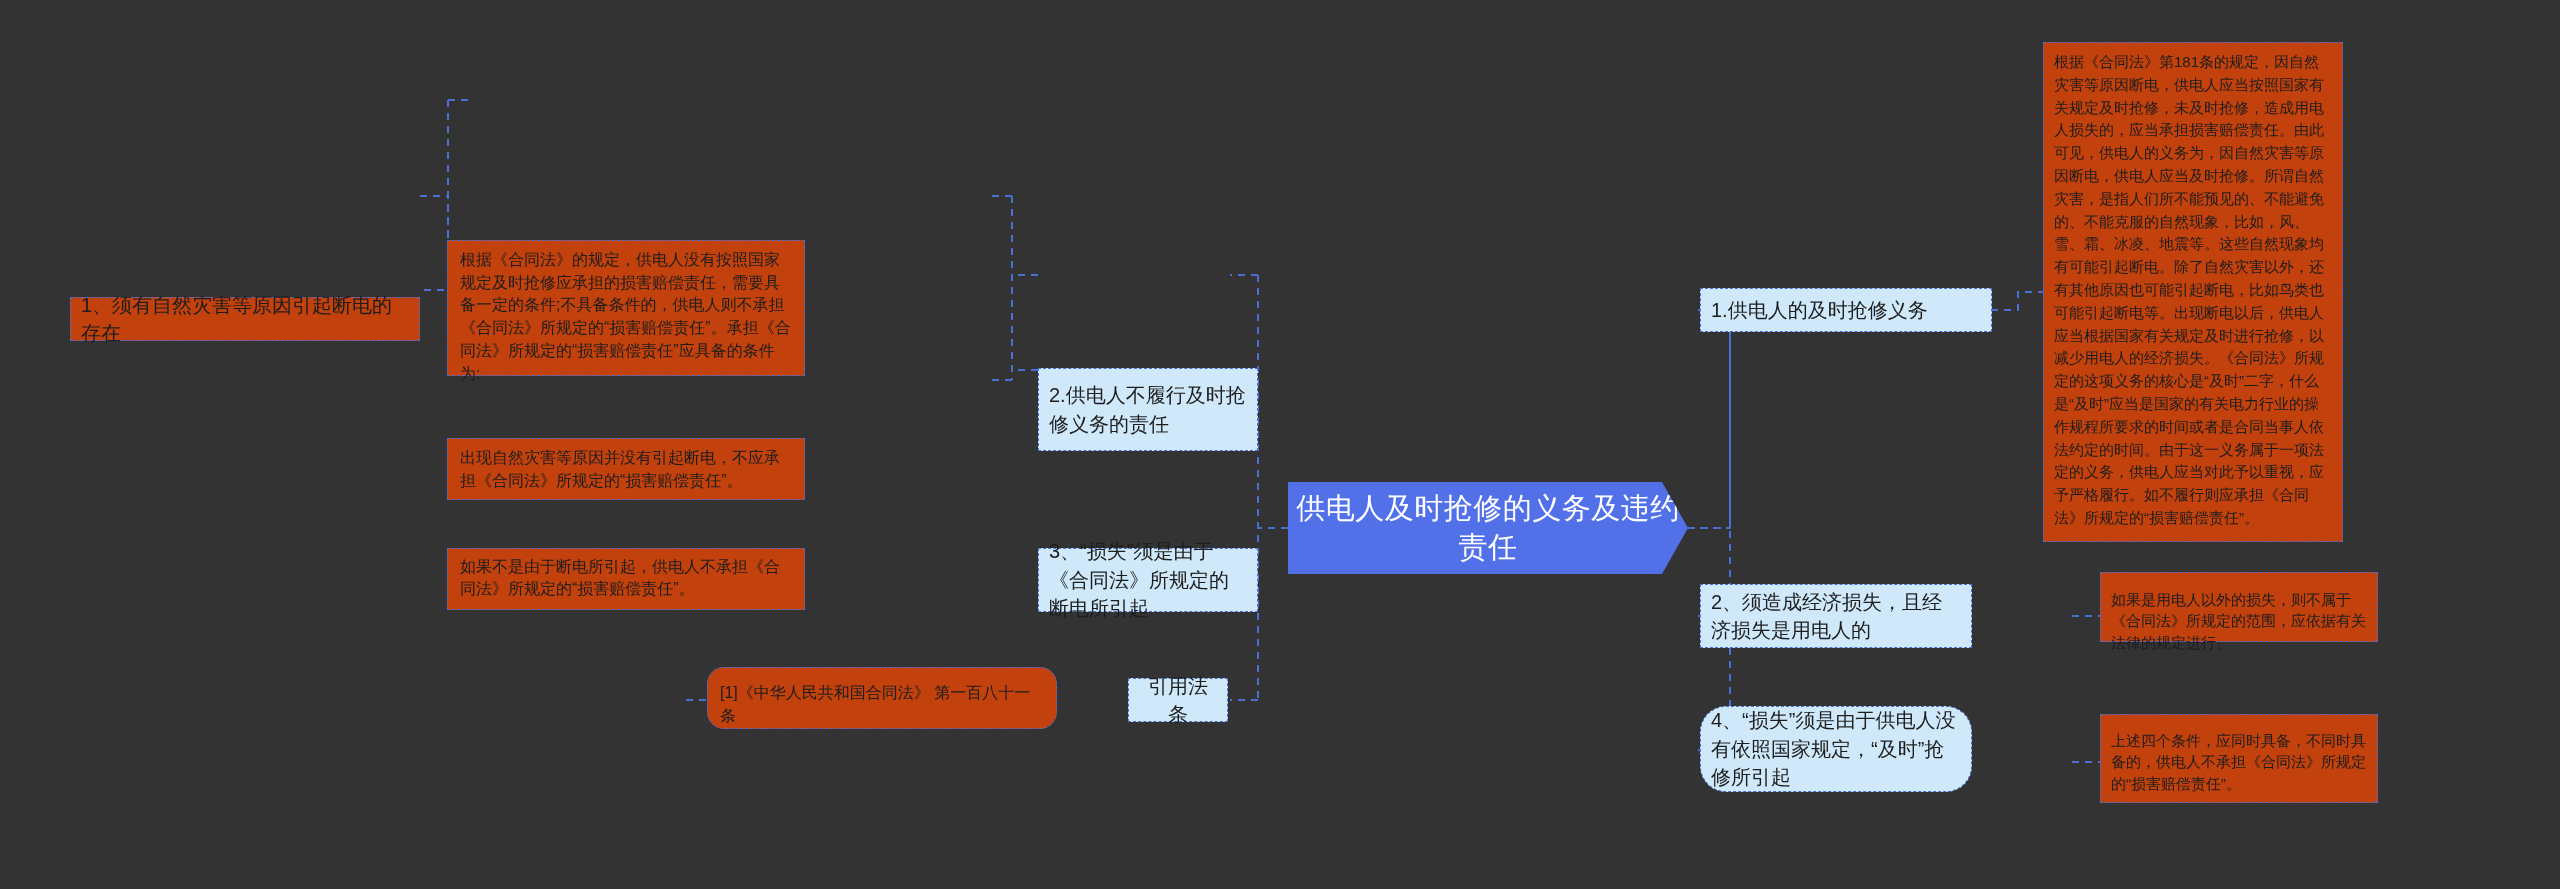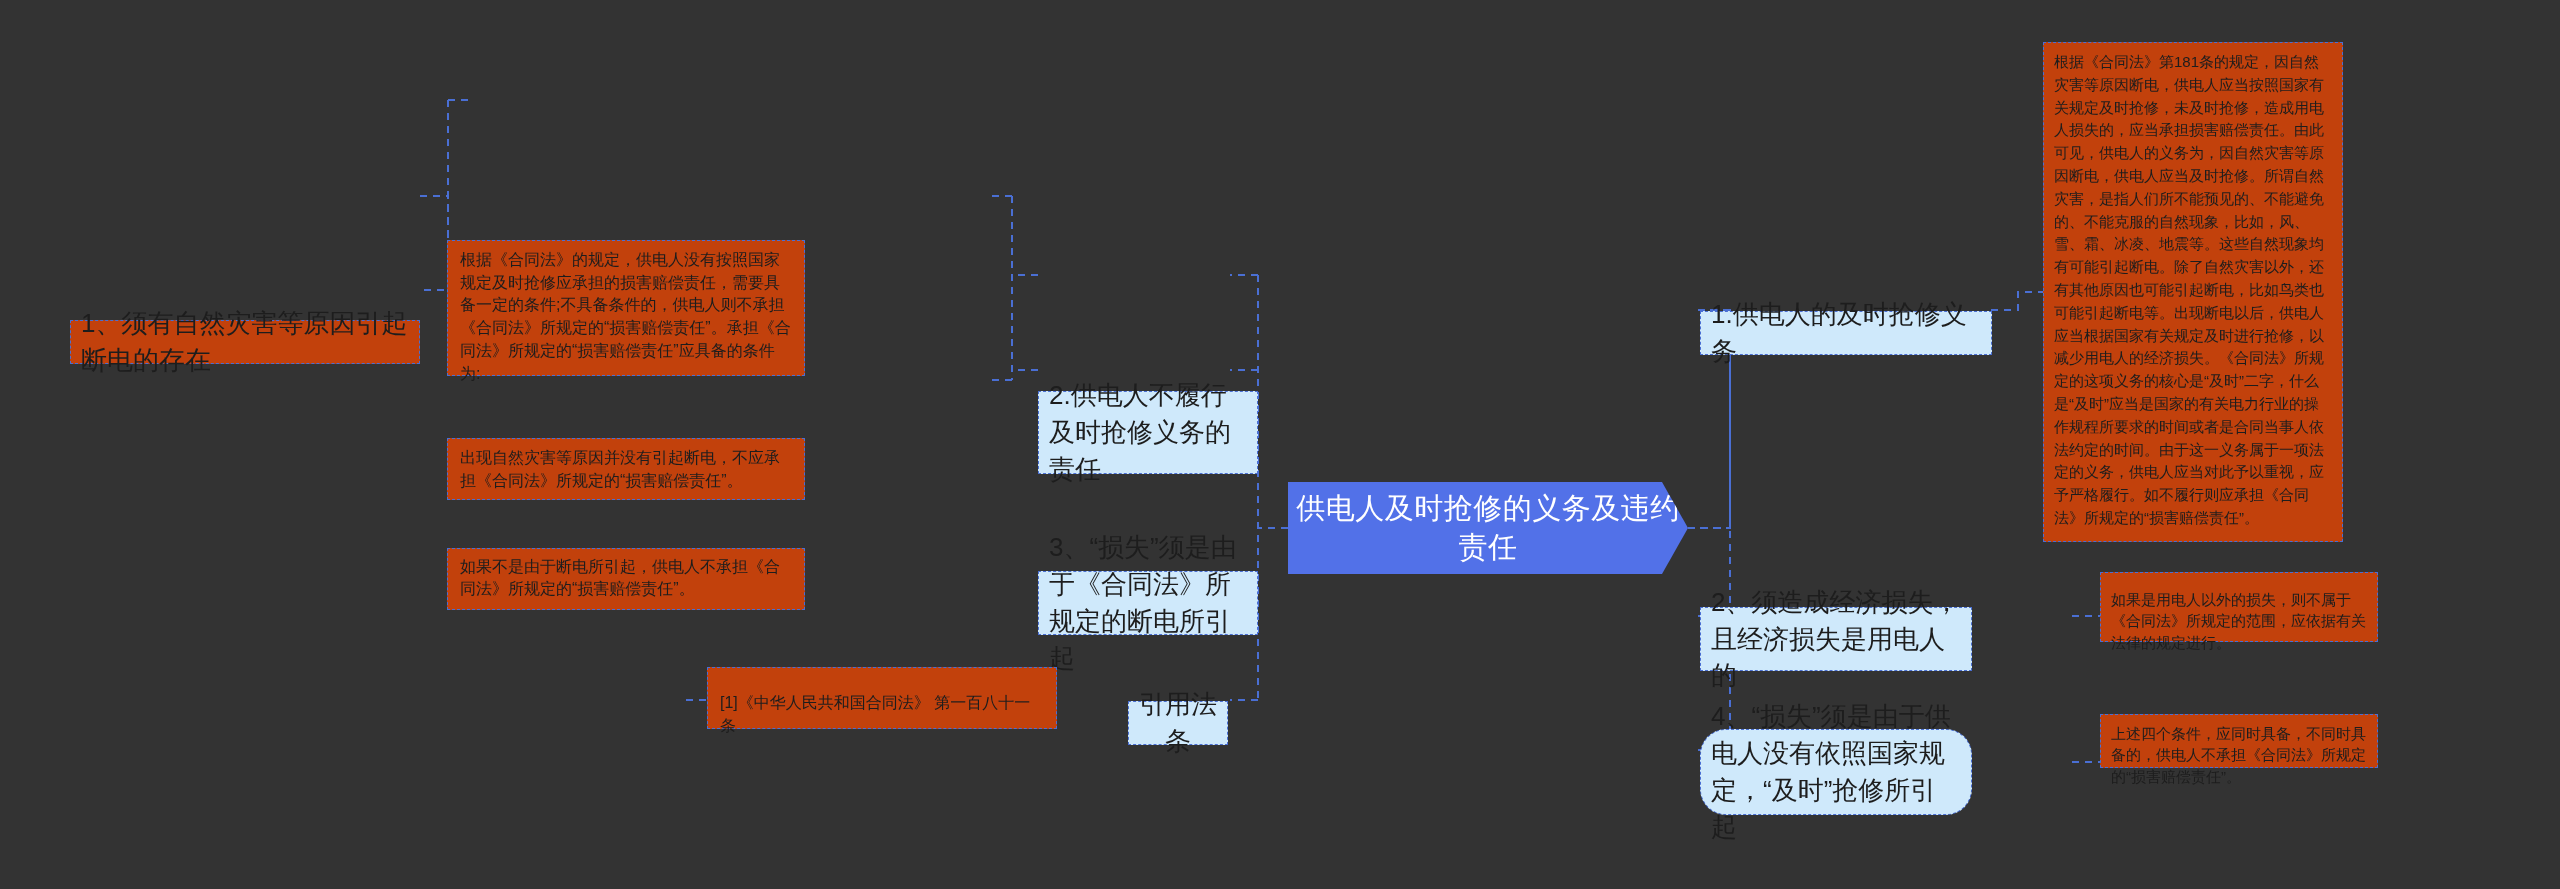--- a/index.html
+++ b/index.html
@@ -63,21 +63,21 @@
   .n-note {
     background: #c2410c;
     color: #1d1d1d;
   }
 
   .txt {
     display: block;
     width: 100%;
   }
 
-  .fs20 { font-size: 26px; margin-top: 23px; }
+  .fs20 { font-size: 20px; }
   .fs16 { font-size: 16px; }
   .fs15 { font-size: 15px; }
 </style>
 </head>
 <body>
 
 <div id="canvas">
 
   <svg id="links" viewBox="0 0 2560 889" xmlns="http://www.w3.org/2000/svg">
     <g fill="none" stroke="#4a6fd4" stroke-width="2" stroke-dasharray="7 6">
@@ -149,21 +149,21 @@
   </div>
 
   <div class="node n-note fs16" style="left:447px; top:548px; width:358px; height:62px; padding:8px 12px; align-items:flex-end;">
     <span class="txt">如果不是由于断电所引起，供电人不承担《合同法》所规定的“损害赔偿责任”。</span>
   </div>
 
   <div class="node n-blue fs20" style="left:1128px; top:678px; width:100px; height:44px; padding:4px 10px; justify-content:center;">
     <span class="txt" style="text-align:center;">引用法条</span>
   </div>
 
-  <div class="node n-note fs16" style="left:707px; top:667px; width:350px; height:62px; padding:24px 12px; align-items:flex-start;">
+  <div class="node n-note fs16" style="left:707px; top:667px; width:350px; height:62px; padding:14px 12px; align-items:flex-start;border-radius:17px;">
     <span class="txt">[1]《中华人民共和国合同法》 第一百八十一条</span>
   </div>
 
   <div class="node n-blue fs20" style="left:1700px; top:288px; width:292px; height:44px; padding:4px 10px;">
     <span class="txt">1.供电人的及时抢修义务</span>
   </div>
 
   <div class="node n-note fs15" style="left:2043px; top:42px; width:300px; height:500px; padding:8px 10px; align-items:flex-start; line-height:1.52;">
     <span class="txt">根据《合同法》第181条的规定，因自然灾害等原因断电，供电人应当按照国家有关规定及时抢修，未及时抢修，造成用电人损失的，应当承担损害赔偿责任。由此可见，供电人的义务为，因自然灾害等原因断电，供电人应当及时抢修。所谓自然灾害，是指人们所不能预见的、不能避免的、不能克服的自然现象，比如，风、雪、霜、冰凌、地震等。这些自然现象均有可能引起断电。除了自然灾害以外，还有其他原因也可能引起断电，比如鸟类也可能引起断电等。出现断电以后，供电人应当根据国家有关规定及时进行抢修，以减少用电人的经济损失。《合同法》所规定的这项义务的核心是“及时”二字，什么是“及时”应当是国家的有关电力行业的操作规程所要求的时间或者是合同当事人依法约定的时间。由于这一义务属于一项法定的义务，供电人应当对此予以重视，应予严格履行。如不履行则应承担《合同法》所规定的“损害赔偿责任”。</span>
   </div>
@@ -173,17 +173,17 @@
   </div>
 
   <div class="node n-note fs15" style="left:2100px; top:572px; width:278px; height:70px; padding:16px 10px; align-items:flex-start;">
     <span class="txt">如果是用电人以外的损失，则不属于《合同法》所规定的范围，应依据有关法律的规定进行。</span>
   </div>
 
   <div class="node n-blue fs20" style="left:1700px; top:706px; width:272px; height:86px; padding:6px 10px;border-radius:26px;">
     <span class="txt">4、“损失”须是由于供电人没有依照国家规定，“及时”抢修所引起</span>
   </div>
 
-  <div class="node n-note fs15" style="left:2100px; top:714px; width:278px; height:54px; padding:8px 10px; align-items:flex-start;">
+  <div class="node n-note fs15" style="left:2100px; top:714px; width:278px; height:89px; padding:8px 10px; align-items:flex-end;">
     <span class="txt">上述四个条件，应同时具备，不同时具备的，供电人不承担《合同法》所规定的“损害赔偿责任”。</span>
   </div>
 
 </div>
 
 </body></html>

